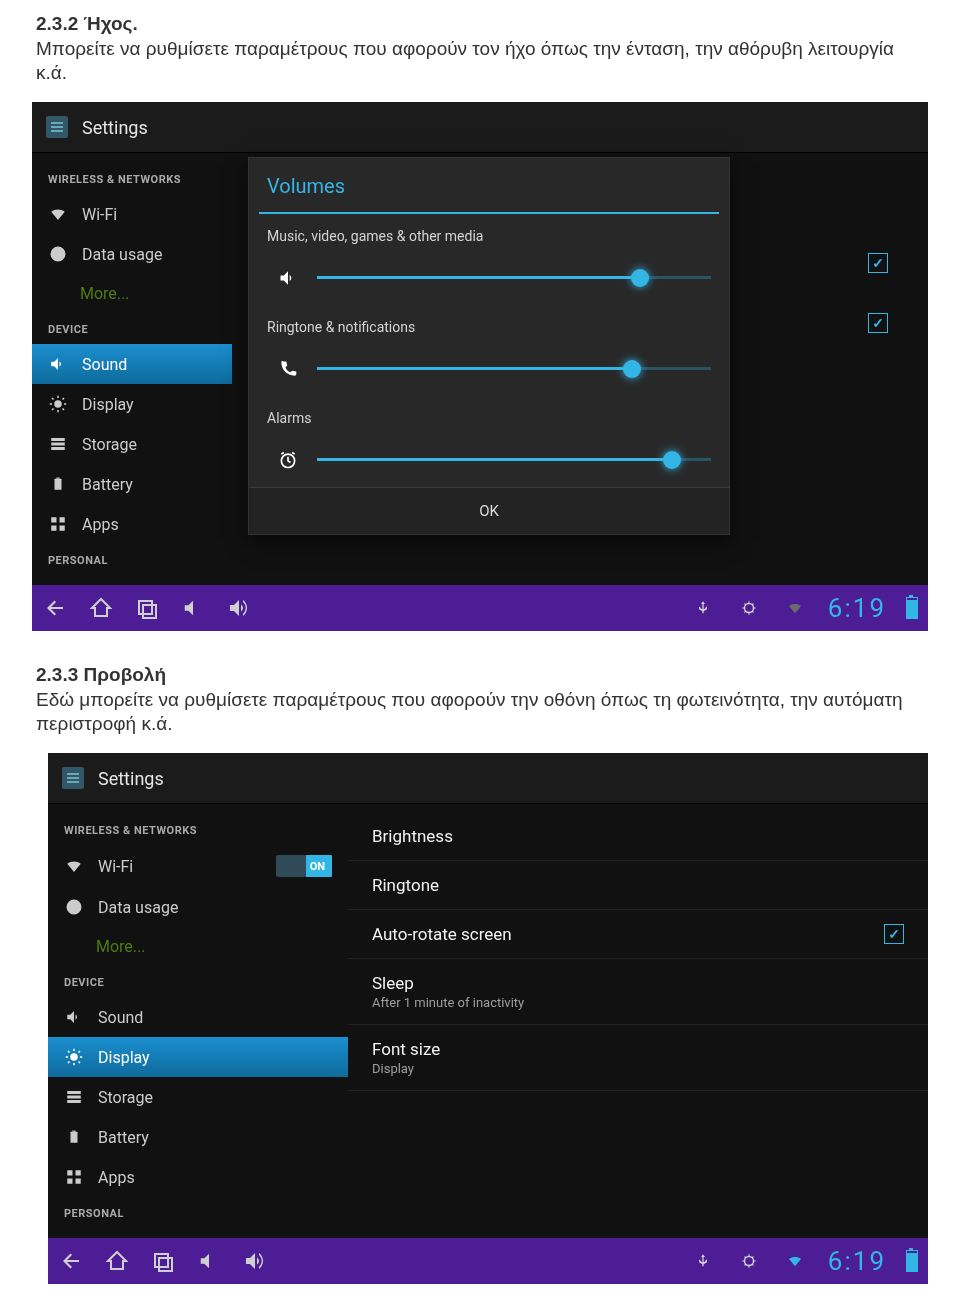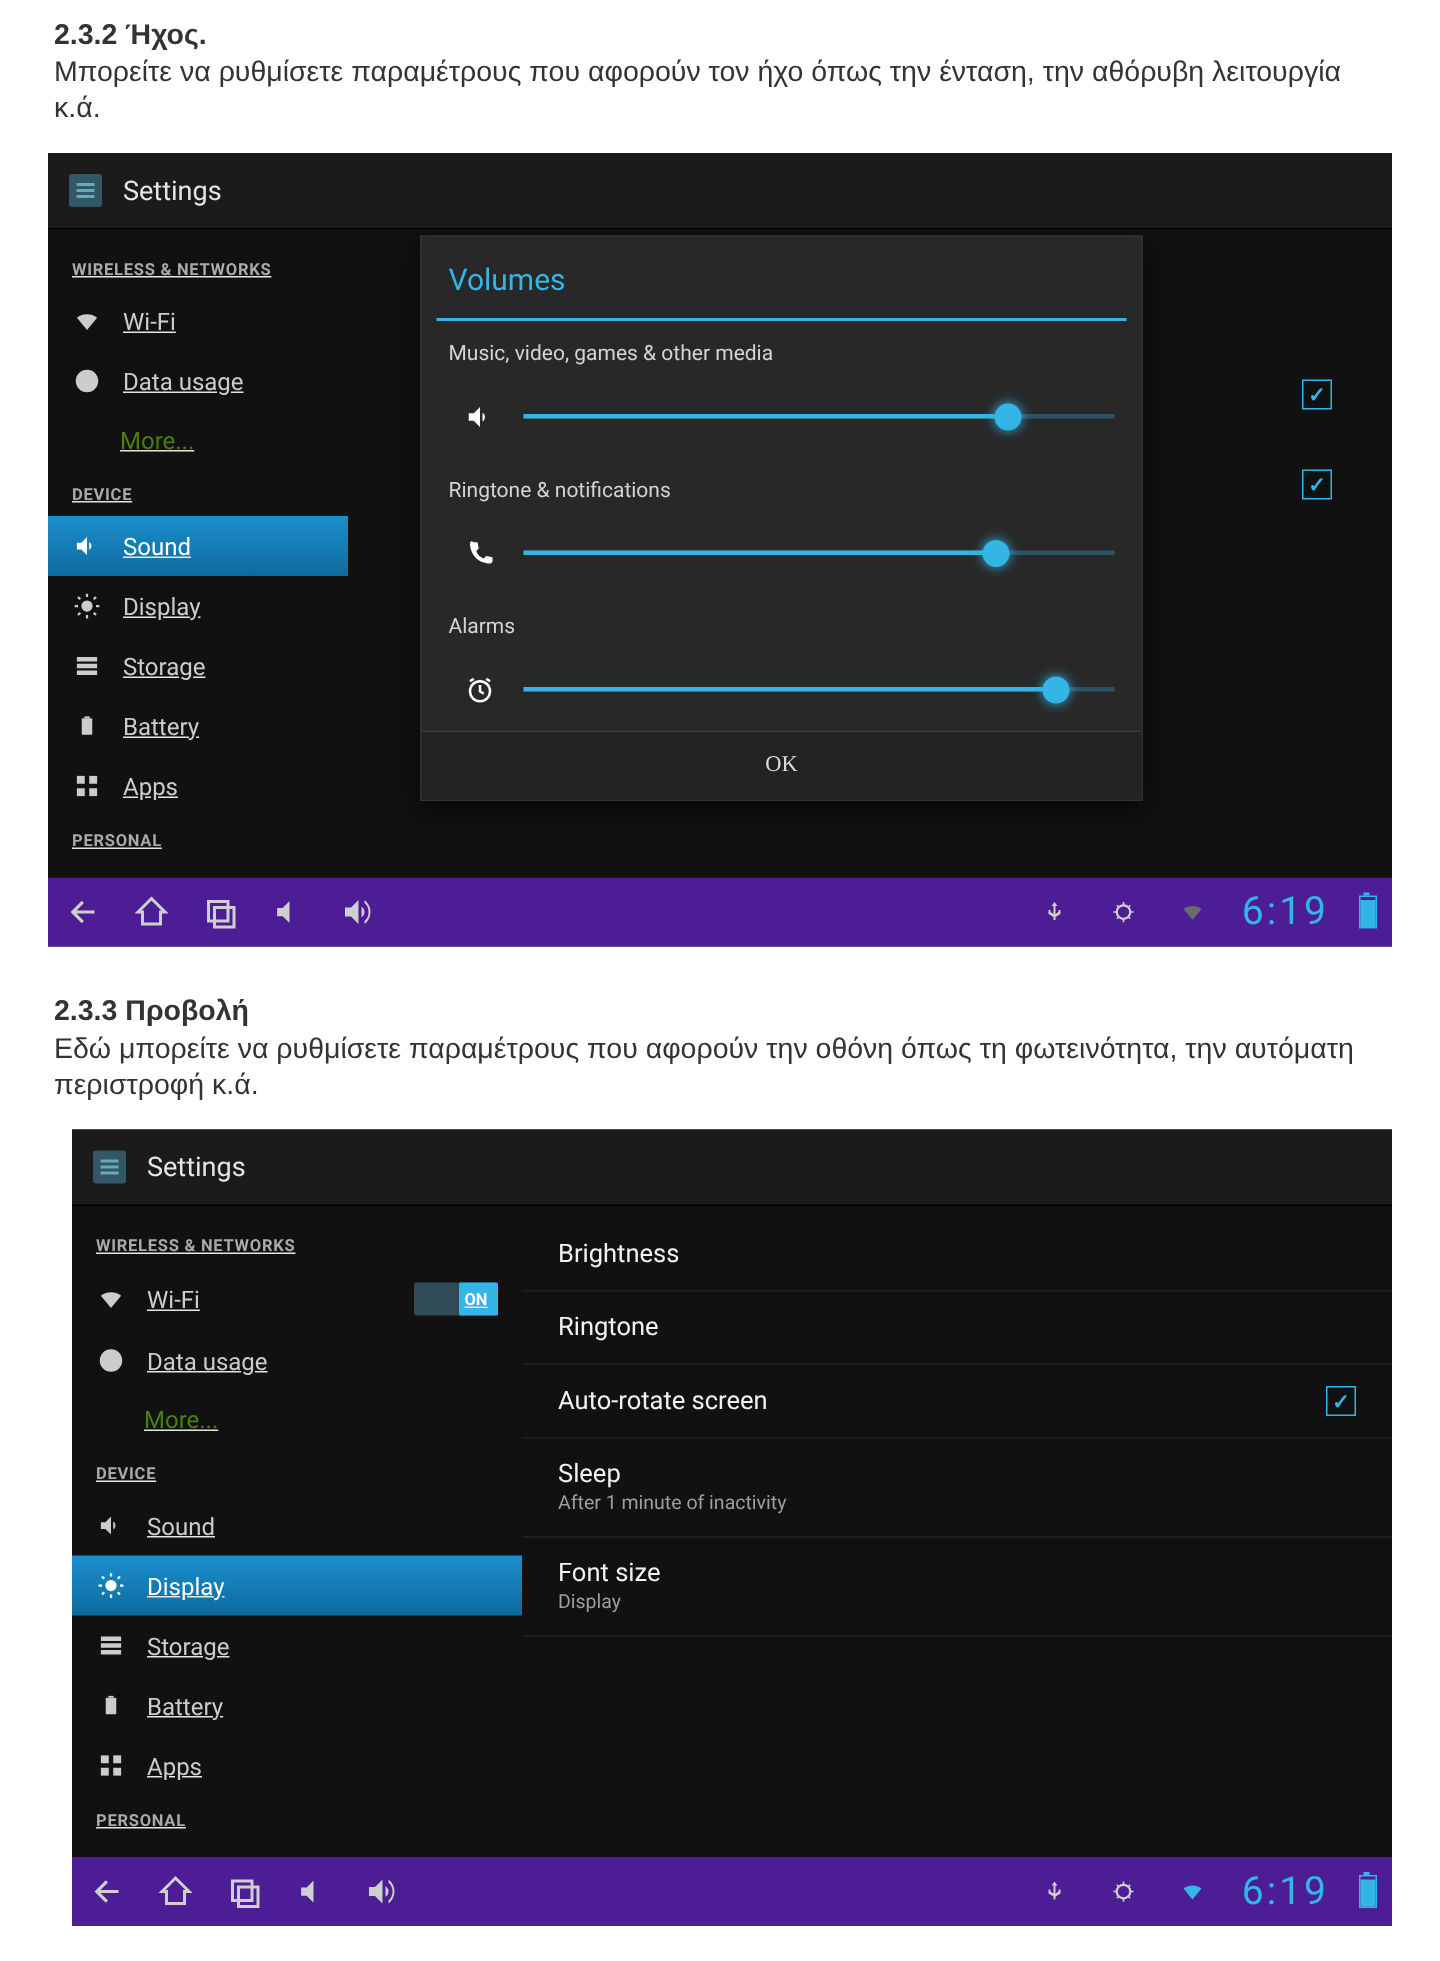--- a/index.html
+++ b/index.html
@@ -44,21 +44,20 @@
   }
   .header .settings-icon .bar { width: 12px; height: 2px; background: #6ab; }
   .body {
     display: flex;
     background: #111;
   }
   .sidebar {
     width: 200px;
     padding: 10px 0;
     background: #111;
-    text-decoration: underline;
   }
   .section-label {
     color: #aaa;
     font-size: 11px;
     letter-spacing: 0.5px;
     font-weight: bold;
     padding: 10px 16px 8px;
   }
   .nav-item {
     display: flex;
@@ -91,21 +90,21 @@
     flex: 1;
     position: relative;
     background: #111;
     min-height: 410px;
   }
   .checkbox-bg {
     position: absolute; right: 40px; width: 20px; height: 20px;
   }
   .dialog {
     position: absolute;
-    left: 48px; top: 4px;
+    left: 16px; top: 4px;
     width: 480px;
     background: #282828;
     border: 1px solid #333;
     box-shadow: 0 6px 20px rgba(0,0,0,0.6);
   }
   .dialog-title {
     color: #33b5e5;
     font-size: 20px;
     padding: 16px 18px 14px;
   }
@@ -117,21 +116,21 @@
   .slider-track {
     flex: 1; height: 3px; background: #2a5466; position: relative; margin: 20px 0;
   }
   .slider-fill { height:100%; background:#33b5e5; }
   .slider-thumb {
     width: 18px; height:18px; border-radius:50%; background:#33b5e5;
     box-shadow: 0 0 8px #33b5e5; position:absolute; top:50%; transform:translate(-50%,-50%);
   }
   .dialog-ok {
     text-align:center; padding: 14px; font-size:15px; color:#ddd;
-    border-top:1px solid #3a3a3a; background:#232323;font-family:Liberation Serif, serif;
+    border-top:1px solid #3a3a3a; background:#232323;
   }
 
   
   .settings-list {
     flex: 1;
     background: #111;
     padding: 8px 0;
   }
   .list-item {
     padding: 14px 24px;

